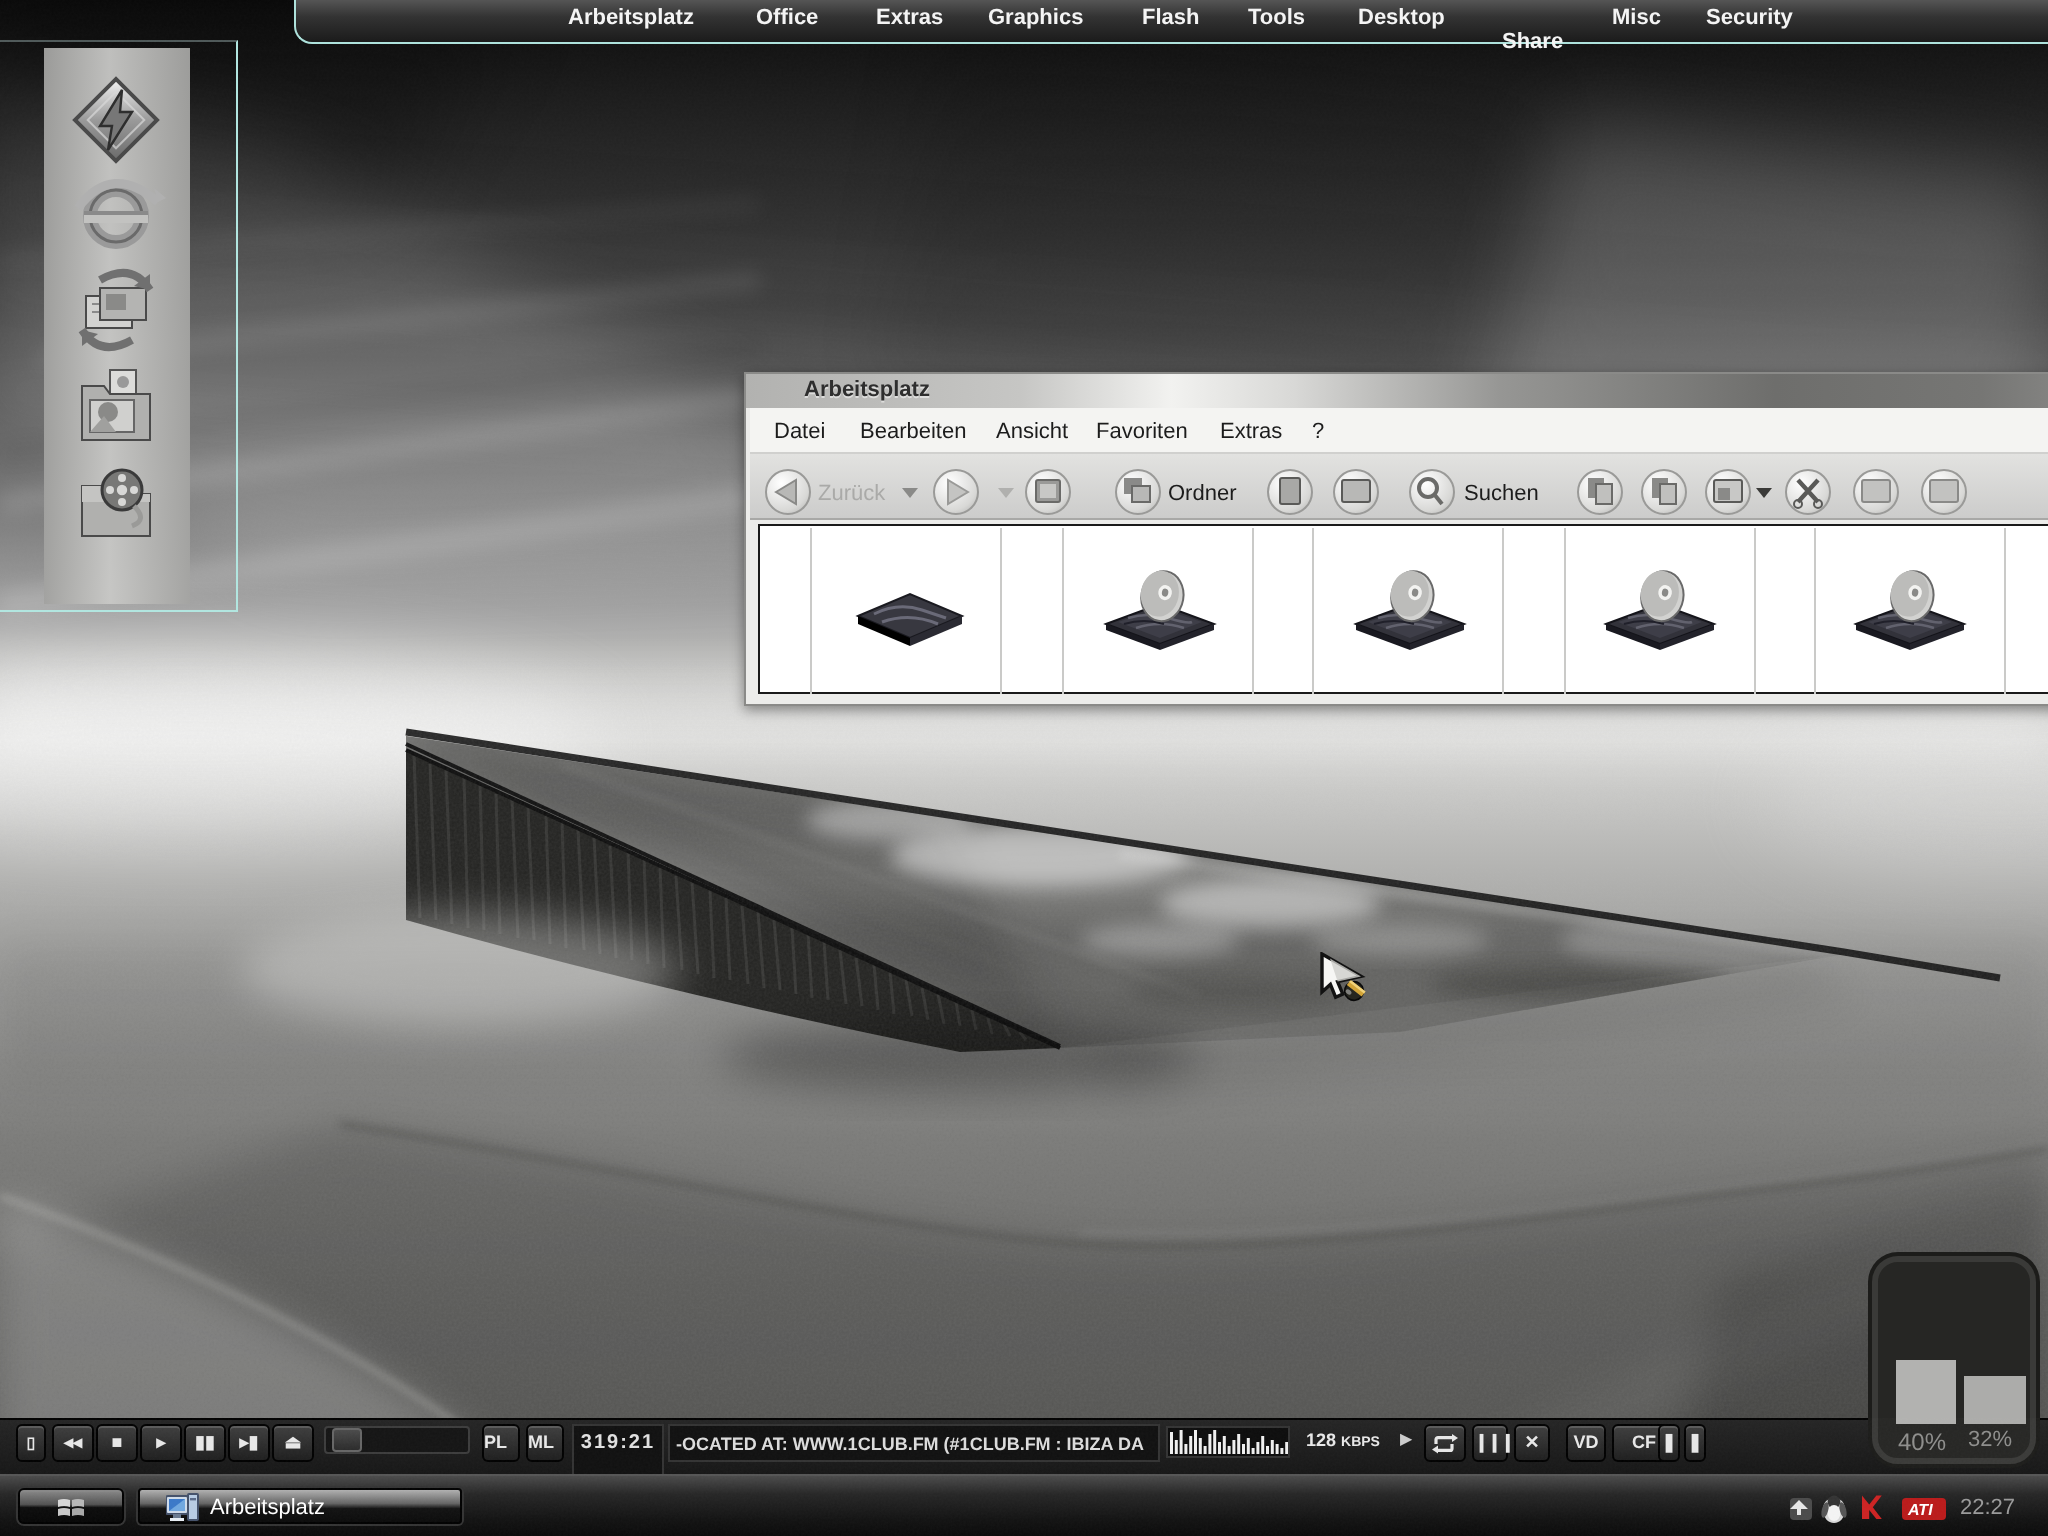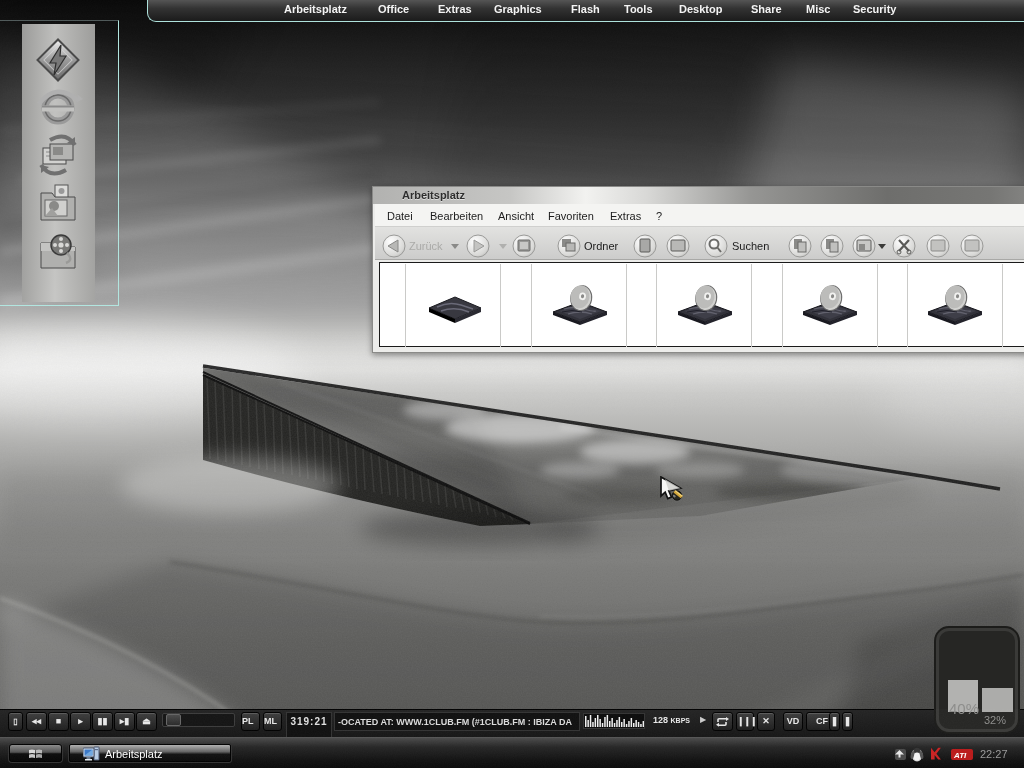--- a/index.html
+++ b/index.html
@@ -158,21 +158,21 @@
  background:linear-gradient(#555 0,#333 40%,#1b1b1b 100%);
  border-left:1px solid #aee2dc;border-bottom:1px solid #aee2dc;border-bottom-left-radius:9px;
  color:#f4f4f4;font-size:11px;font-weight:bold;">
     <span class="abs" style="left:136px;top:3px">Arbeitsplatz</span>
     <span class="abs" style="left:230px;top:3px">Office</span>
     <span class="abs" style="left:290px;top:3px">Extras</span>
     <span class="abs" style="left:346px;top:3px">Graphics</span>
     <span class="abs" style="left:423px;top:3px">Flash</span>
     <span class="abs" style="left:476px;top:3px">Tools</span>
     <span class="abs" style="left:531px;top:3px">Desktop</span>
-    <span class="abs" style="left:603px;top:3px">Share</span>
+    <span class="abs" style="left:603px;top:15px">Share</span>
     <span class="abs" style="left:658px;top:3px">Misc</span>
     <span class="abs" style="left:705px;top:3px">Security</span>
   </div>
 
 <div class="abs" style="left:0;top:20px;width:119px;height:286px;
  border-right:1px solid #b2e6e0;border-bottom:1px solid #b2e6e0;border-top:1px solid rgba(200,230,228,.35)"></div>
 <div class="abs" style="left:22px;top:24px;width:73px;height:278px;
  background:linear-gradient(90deg,#a2a2a0 0,#c8c8c6 45%,#a4a4a2 100%);opacity:.95"></div>
 <svg class="abs" style="left:22px;top:24px" width="73" height="278" viewBox="0 0 73 278">
 <defs>
@@ -442,21 +442,21 @@
 <div class="abs" style="left:736px;top:712px;width:18px;height:19px;background:linear-gradient(#3e3e3e,#1e1e1e);border:1px solid #000;border-radius:3px;box-shadow:inset 0 1px 0 #5a5a5a;color:#e8e8e8;text-align:center;font-size:9px;font-weight:bold;line-height:17px"><span style="letter-spacing:-1px">❙❙❙</span></div>
 <div class="abs" style="left:757px;top:712px;width:18px;height:19px;background:linear-gradient(#3e3e3e,#1e1e1e);border:1px solid #000;border-radius:3px;box-shadow:inset 0 1px 0 #5a5a5a;color:#e8e8e8;text-align:center;font-size:9px;font-weight:bold;line-height:17px">✕</div>
 <div class="abs" style="left:783px;top:712px;width:20px;height:19px;background:linear-gradient(#3e3e3e,#1e1e1e);border:1px solid #000;border-radius:3px;box-shadow:inset 0 1px 0 #5a5a5a;color:#e8e8e8;text-align:center;font-size:9px;font-weight:bold;line-height:17px">VD</div>
 <div class="abs" style="left:806px;top:712px;width:32px;height:19px;background:linear-gradient(#3e3e3e,#1e1e1e);border:1px solid #000;border-radius:3px;box-shadow:inset 0 1px 0 #5a5a5a;color:#e8e8e8;text-align:center;font-size:9px;font-weight:bold;line-height:17px">CF</div>
 <div class="abs" style="left:829px;top:712px;width:11px;height:19px;background:linear-gradient(#3e3e3e,#1e1e1e);border:1px solid #000;border-radius:3px;box-shadow:inset 0 1px 0 #5a5a5a;color:#e8e8e8;text-align:center;font-size:9px;font-weight:bold;line-height:17px">❚</div>
 <div class="abs" style="left:842px;top:712px;width:11px;height:19px;background:linear-gradient(#3e3e3e,#1e1e1e);border:1px solid #000;border-radius:3px;box-shadow:inset 0 1px 0 #5a5a5a;color:#e8e8e8;text-align:center;font-size:9px;font-weight:bold;line-height:17px">❚</div>
 <div class="abs" style="left:936px;top:628px;width:82px;height:104px;background:#262624;border-radius:13px;
  border:3px solid #3a3a38;box-shadow:0 0 0 2px #1c1c1a">
  <div class="abs" style="left:9px;top:49px;width:30px;height:32px;background:#b2b2b0"></div>
  <div class="abs" style="left:43px;top:57px;width:31px;height:24px;background:#acacaa"></div>
- <span class="abs" style="left:10px;top:69px;font-size:15px;color:#8e8e8c">40%</span>
+ <span class="abs" style="left:10px;top:83px;font-size:12px;color:#8e8e8c">40%</span>
  <span class="abs" style="left:45px;top:83px;font-size:11px;color:#8e8e8c">32%</span>
 </div>
 
 <div class="abs" style="left:0;top:737px;width:1024px;height:31px;
  background:linear-gradient(#4a4a4a 0,#262626 30%,#111 75%,#0a0a0a 100%);border-top:1px solid #555"></div>
 <div class="abs" style="left:9px;top:744px;width:53px;height:18px;border-radius:3px;
  background:linear-gradient(#8a8a8a 0,#525252 45%,#0c0c0c 55%,#060606 100%);border:1px solid #000;box-shadow:inset 0 1px 0 #888, 0 0 0 1px #333">
  <svg class="abs" style="left:19px;top:3px" width="14" height="12" viewBox="0 0 14 12">
   <path d="M0,2 Q3,1 6,2 L6,5.5 Q3,4.5 0,5.5 Z" fill="#d8d8d8"></path>
   <path d="M7,2 Q10,1 13,2 L13,5.5 Q10,4.5 7,5.5 Z" fill="#b8b8b8"></path>

